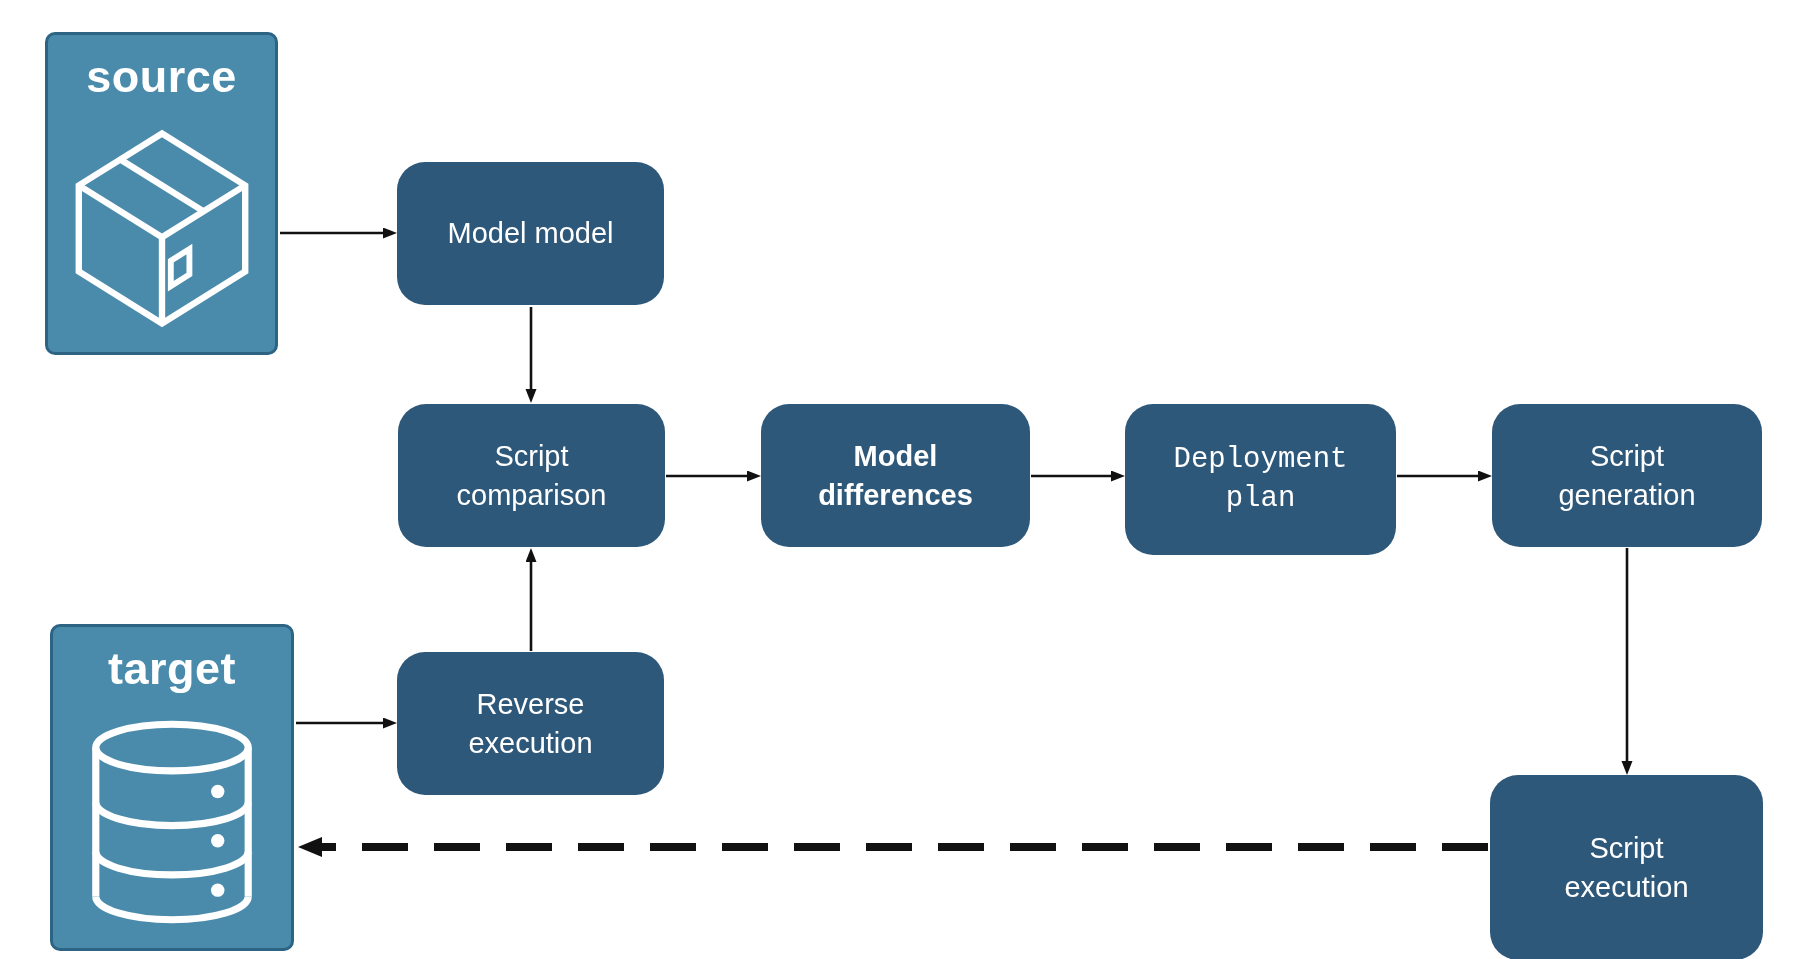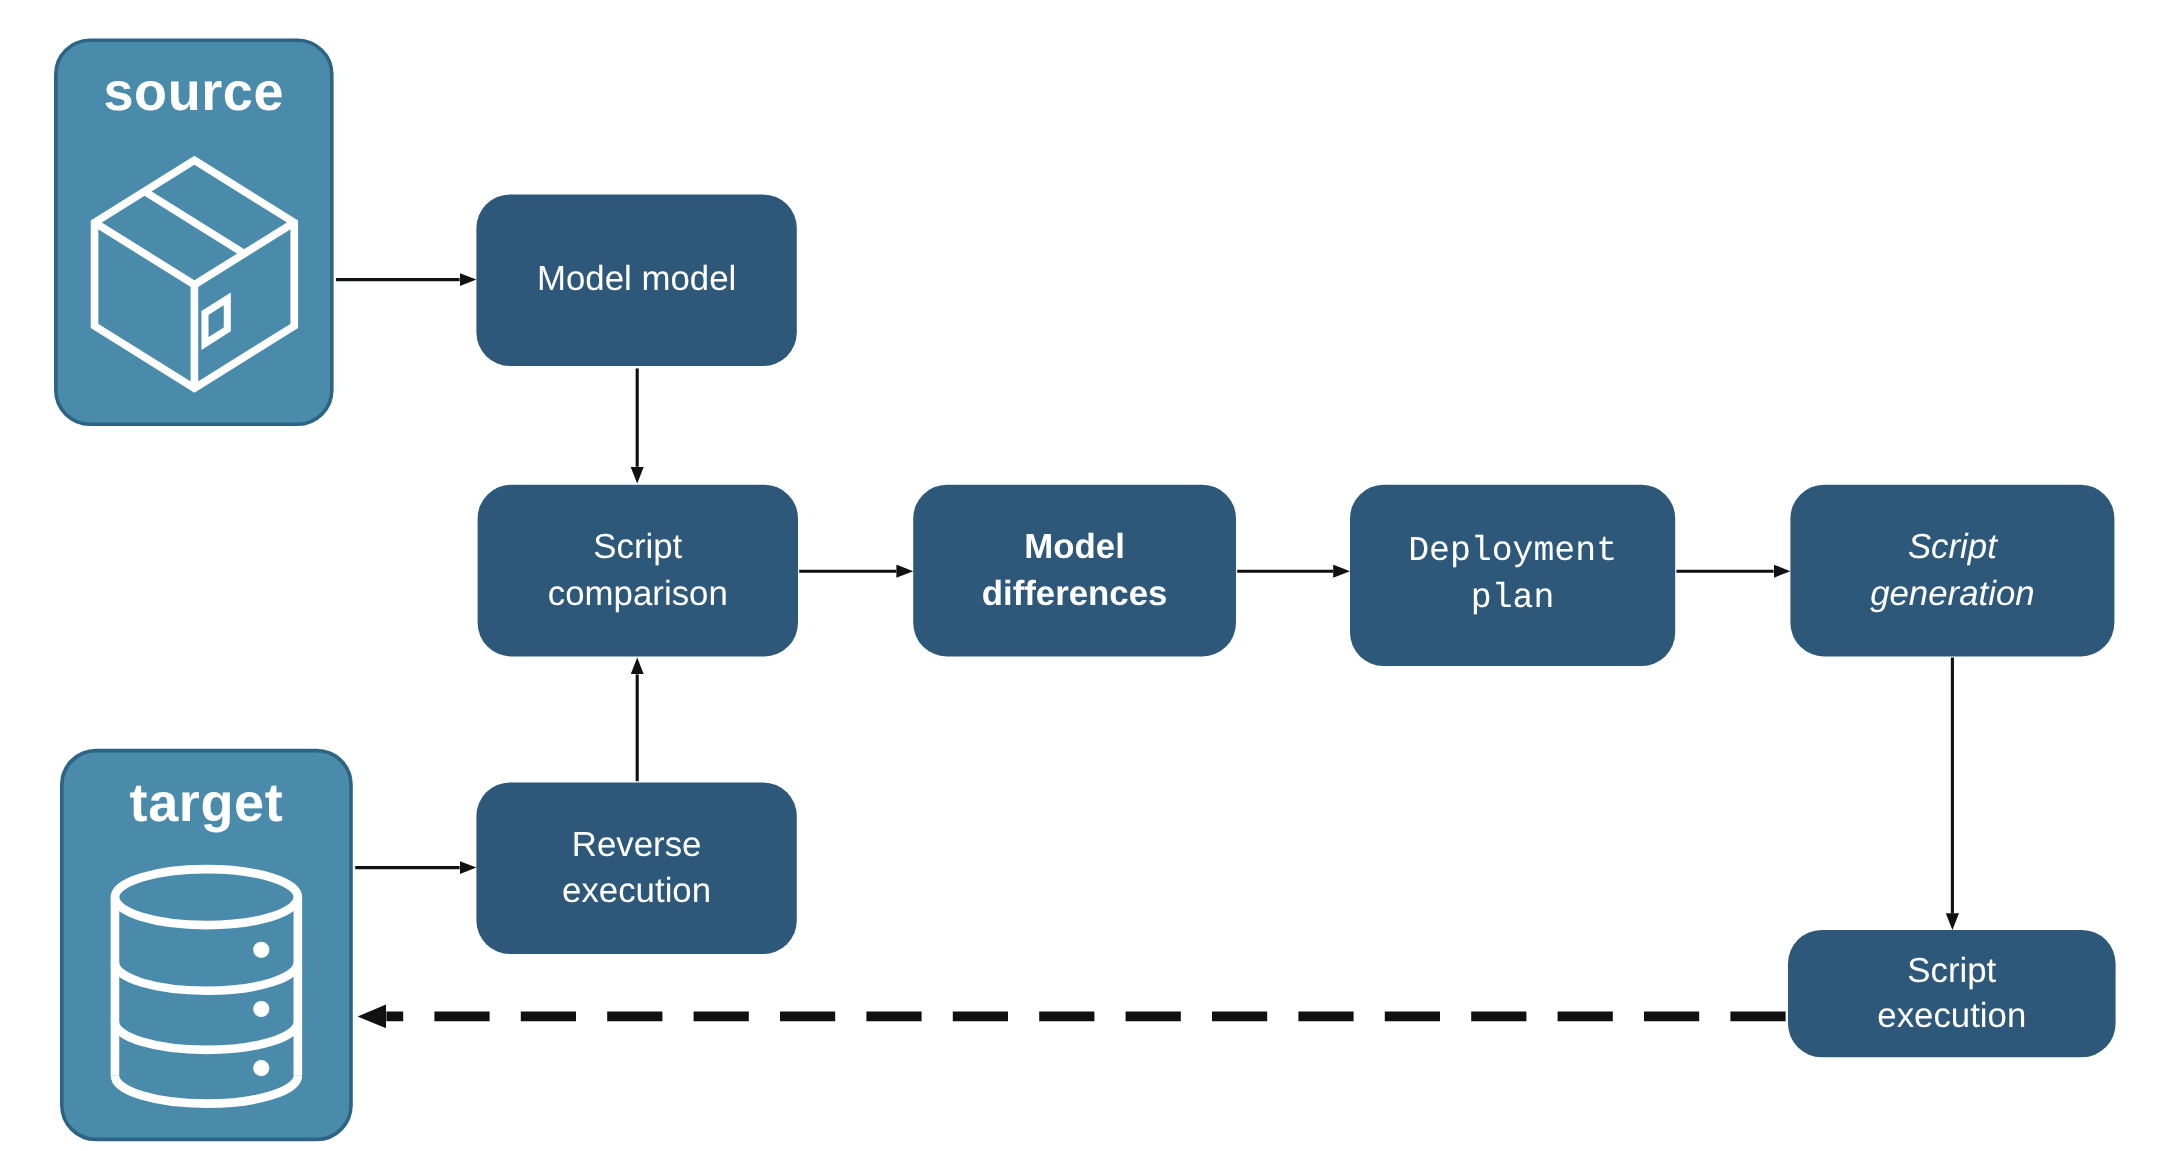--- a/index.html
+++ b/index.html
@@ -19,21 +19,21 @@
     position:absolute;left:0;top:0;width:1800px;height:959px;pointer-events:none;
   }
   .node{
     position:absolute;background:var(--node-fill);color:var(--label-text);
     border-radius:28px;display:flex;align-items:center;justify-content:center;
     text-align:center;font-size:29px;line-height:1.32;
   }
   .node .lbl{max-width:195px;display:inline-block;}
   .endpoint{
     position:absolute;background:var(--endpoint-fill);
-    border:3px solid var(--endpoint-border);border-radius:30px;
+    border:3px solid var(--endpoint-border);border-radius:10px;
     color:var(--label-text);display:flex;flex-direction:column;align-items:center;
     box-sizing:border-box;
   }
   .endpoint .title{
     font-weight:bold;font-size:45px;letter-spacing:0.5px;margin-top:16px;
   }
   .endpoint .icon-wrap{
     flex:1;display:flex;align-items:center;justify-content:center;width:100%;
   }
   svg.icon{display:block;}
@@ -108,25 +108,25 @@
   </div>
 
   <div class="node" style="left:761px;top:404px;width:269px;height:143px;font-weight:bold;">
     <span class="lbl">Model differences</span>
   </div>
 
   <div class="node" style="left:1125px;top:404px;width:271px;height:151px;font-family:Liberation Mono, monospace;">
     <span class="lbl">Deployment plan</span>
   </div>
 
-  <div class="node" style="left:1492px;top:404px;width:270px;height:143px;font-style:italic;">
+  <div class="node" style="left:1492px;top:404px;width:270px;height:143px;">
     <span class="lbl">Script generation</span>
   </div>
 
   <div class="node" style="left:397px;top:652px;width:267px;height:143px;">
     <span class="lbl">Reverse execution</span>
   </div>
 
-  <div class="node" style="left:1490px;top:775px;width:273px;height:106px;">
+  <div class="node" style="left:1490px;top:775px;width:273px;height:185px;">
     <span class="lbl">Script execution</span>
   </div>
 
 </div>
 
 </body></html>

